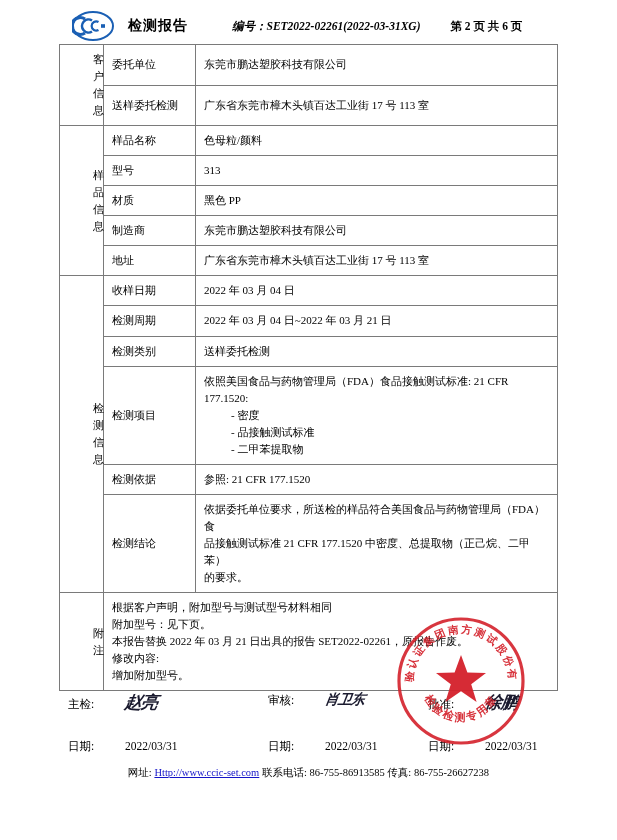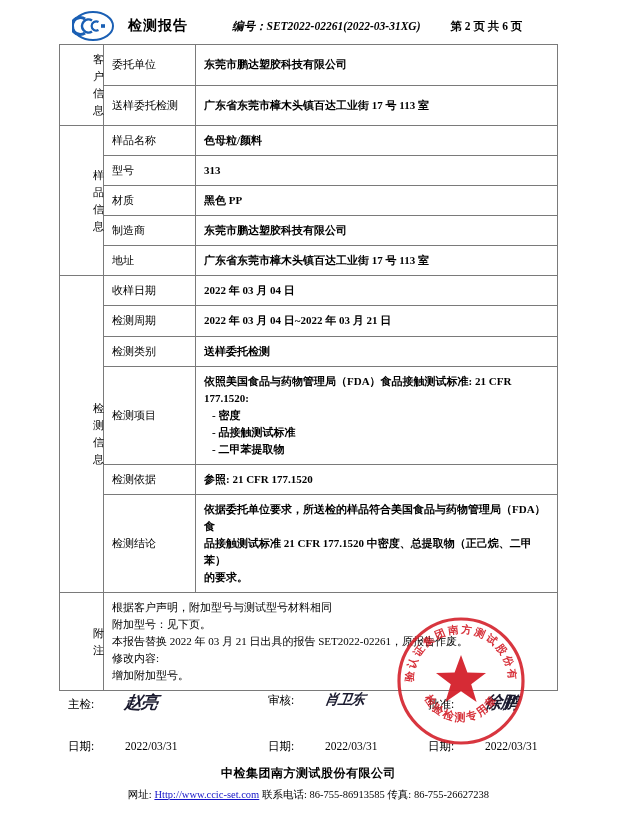--- a/index.html
+++ b/index.html
@@ -80,29 +80,29 @@
     padding: 4px 2px;
     line-height: 1.4;
   }
   td.lbl {
     width: 92px;
     padding-left: 8px;
     white-space: nowrap;
   }
   td.val {
     padding-left: 10px;
-    font-weight: bold;
   }
   .cat-stack span { display: block; margin-left: 25px; }
 
   .multi {
     line-height: 1.75;
   }
   .indent {
     padding-left: 8px;
+    margin-left: 19px;
   }
 
   
   td.note {
     padding: 7px 10px 7px 10px;
     line-height: 1.85;
   }
   td.note div { white-space: nowrap; }
 
   
@@ -352,21 +352,20 @@
         <textPath href="#arcTop" startOffset="50%" text-anchor="middle">中国检验认证集团南方测试股份有限公司</textPath>
       </text>
       <text font-size="11" fill="#d4202a" font-family="'Liberation Serif', serif" font-weight="bold" letter-spacing="2" opacity="0.92">
         <textPath href="#arcBottom" startOffset="50%" text-anchor="middle">检验检测专用章</textPath>
       </text>
       <polygon fill="#d4202a" opacity="0.95" points="66,40 72.4,57.6 91,57.9 76.2,69.2 81.6,87.1 66,76.3 50.4,87.1 55.8,69.2 41,57.9 59.6,57.6"></polygon>
     </svg>
   </div>
 
   <div class="footer">
-    <div class="company">中检集团南方测试股份有限公司</div>
     <div>
       <span>网址:</span>
       <span class="link">Http://www.ccic-set.com</span>
       <span>联系电话:</span>
       <span>86-755-86913585</span>
       <span>传真:</span>
       <span>86-755-26627238</span>
     </div>
   </div>
 

